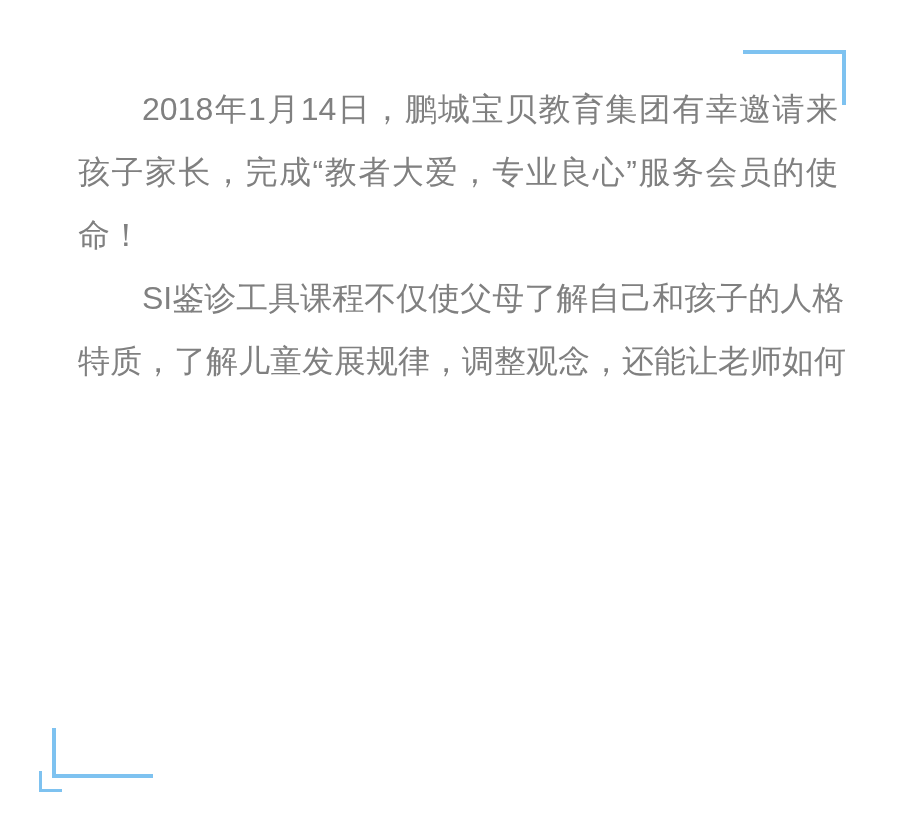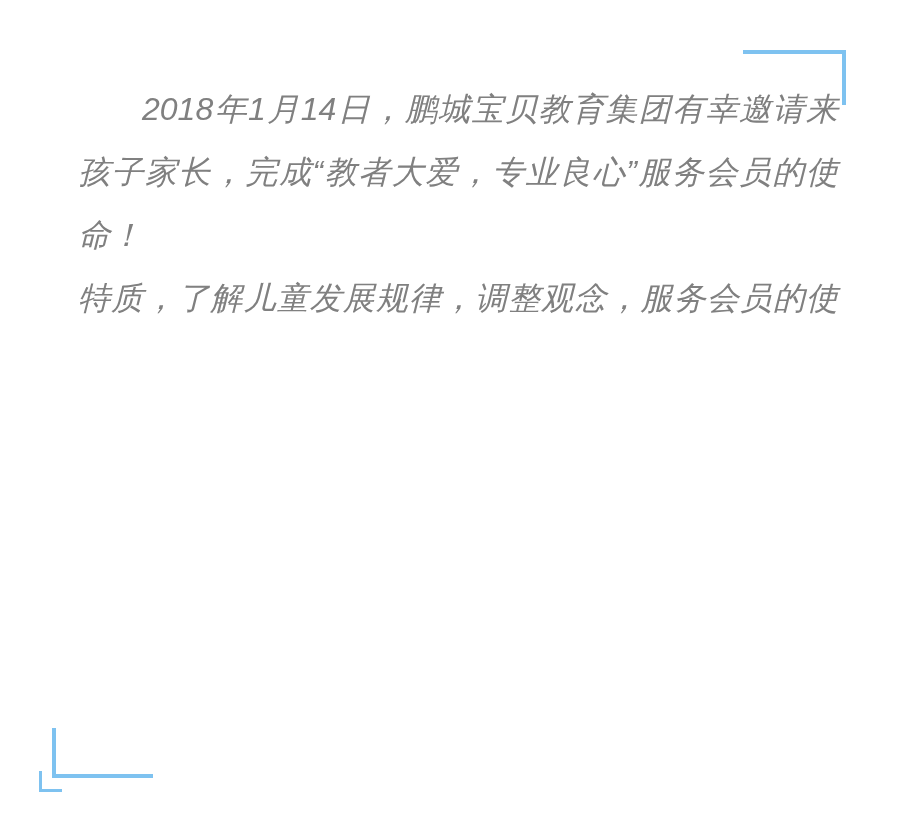--- a/index.html
+++ b/index.html
@@ -10,21 +10,20 @@
   * { margin: 0; padding: 0; box-sizing: border-box; }
   html, body { background: var(--bg); }
   body { font-family: "Liberation Sans", "DejaVu Sans", sans-serif; }
 
   .page {
     position: relative;
     width: 900px;
     height: 813px;
     background: var(--bg);
     overflow: hidden;
-    font-style: italic;
   }
 
   
   .corner { position: absolute; }
   .corner-tr {
     left: 743px; top: 50px;
     width: 103px; height: 55px;
     border-top: 4px solid var(--accent);
     border-right: 4px solid var(--accent);
   }
@@ -78,17 +77,18 @@
 
   <div class="article">
 
     <p class="para">
       <span class="line indent">2018年1月14日，鹏城宝贝教育集团有幸邀请来</span>
       <span class="line">孩子家长，完成“教者大爱，专业良心”服务会员的使</span>
       <span class="line short">命！</span>
     </p>
 
     <p class="para">
-      <span class="line">特质，了解儿童发展规律，调整观念，服务会员的使</span>
+      <span class="line indent">SI鉴诊工具课程不仅使父母了解自己和孩子的人格</span>
+      <span class="line">特质，了解儿童发展规律，调整观念，还能让老师如何</span>
     </p>
 
   </div>
 </div>
 
 </body></html>

